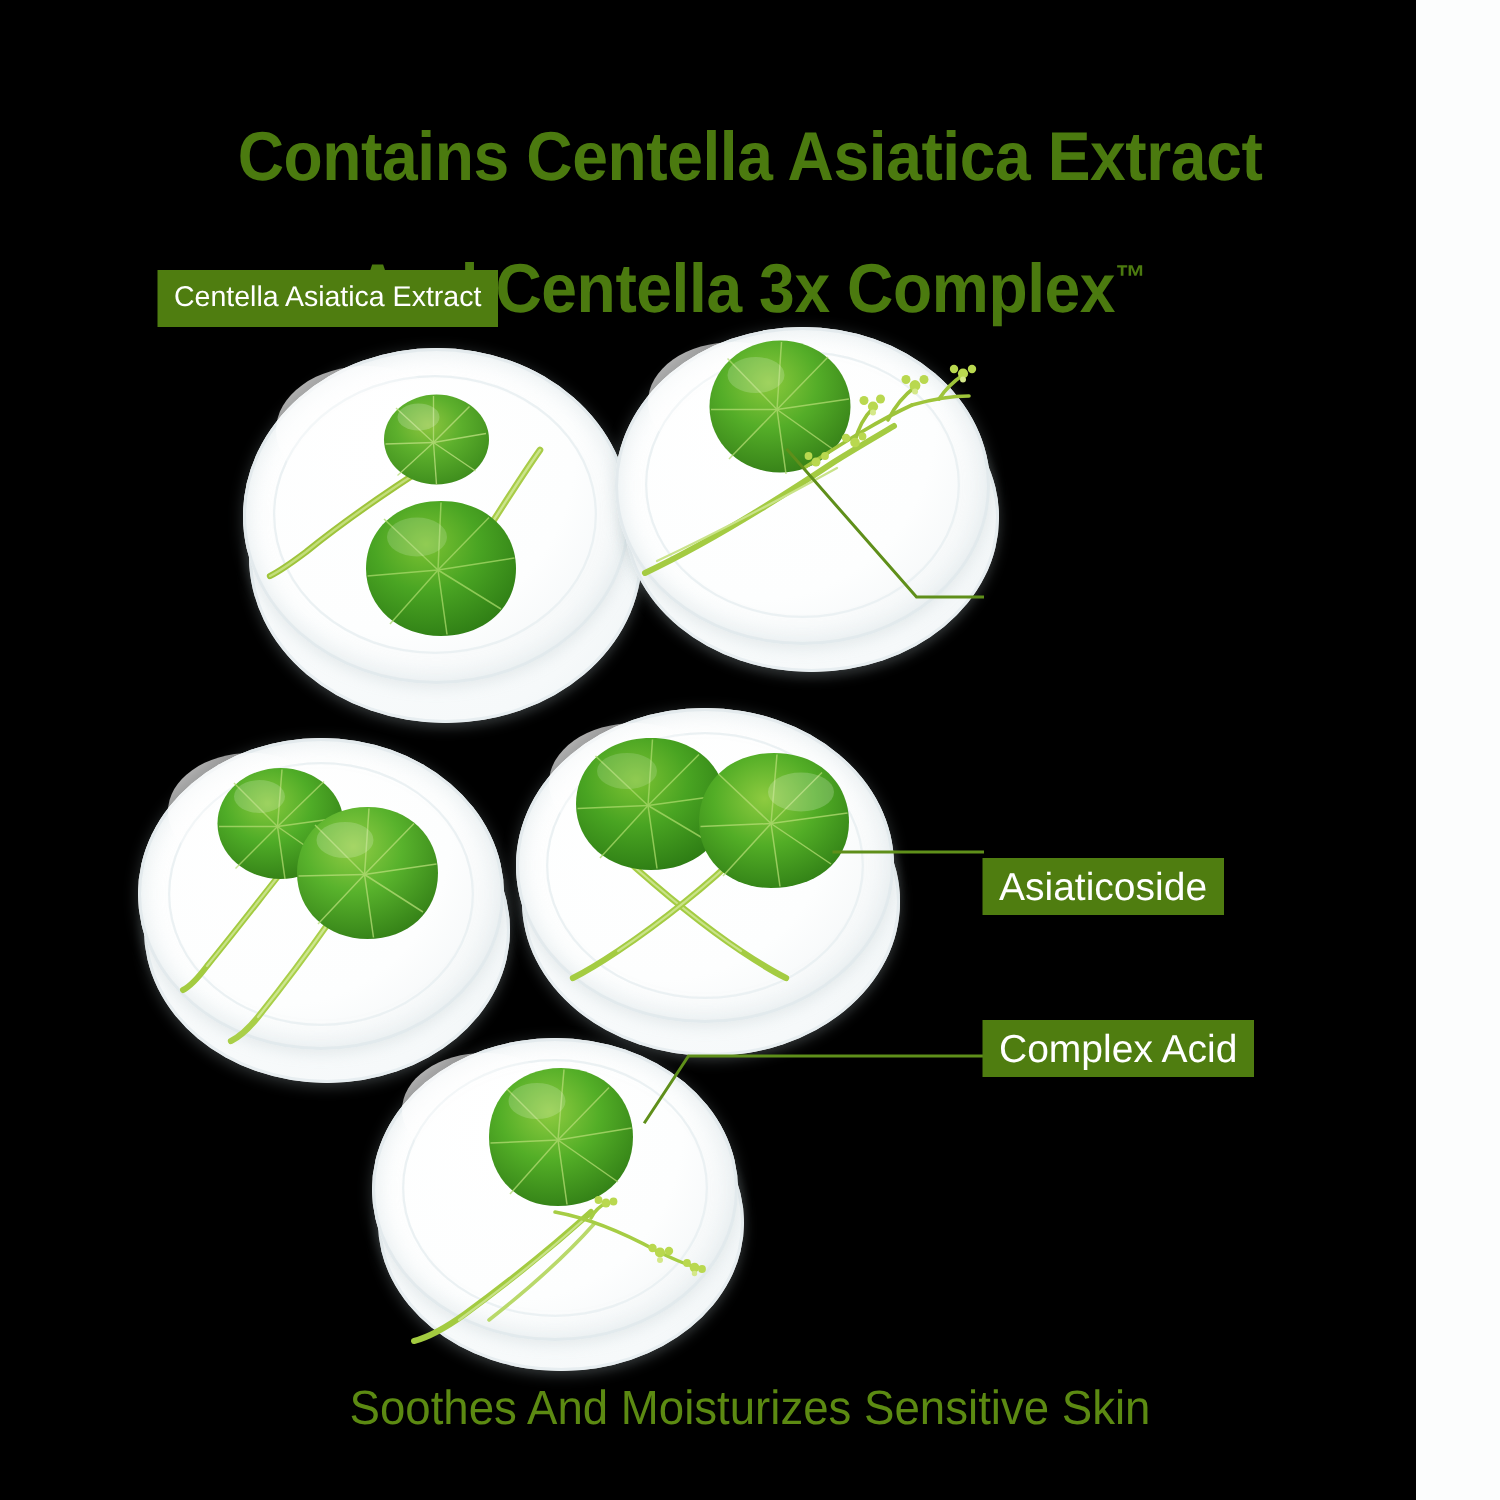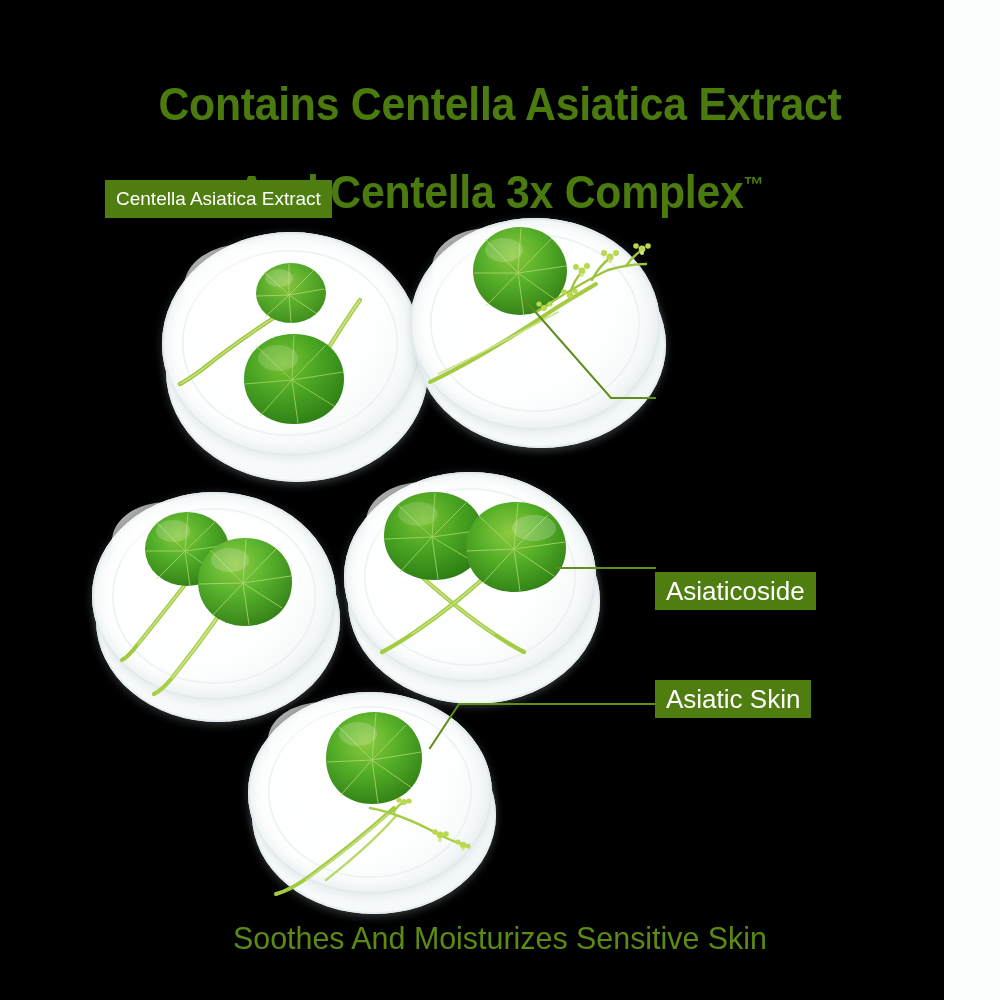--- a/index.html
+++ b/index.html
@@ -438,20 +438,20 @@
     </g>
   </svg>
 
   <div class="title">
     <span>Contains Centella Asiatica Extract</span><br>
     <span>And Centella 3x Complex</span><span class="tm">™</span>
   </div>
 
   <div class="badge b0">Centella Asiatica Extract</div>
   <div class="badge b2">Asiaticoside</div>
-  <div class="badge b3">Asiatic Skin</div>
+  <div class="badge b3">Complex Acid</div>
 
   <div class="tagline">
     <span>Soothes And Moisturizes Sensitive Skin</span><br>
     <span>From External Environment</span>
   </div>
 
 </div>
 
 </body></html>

